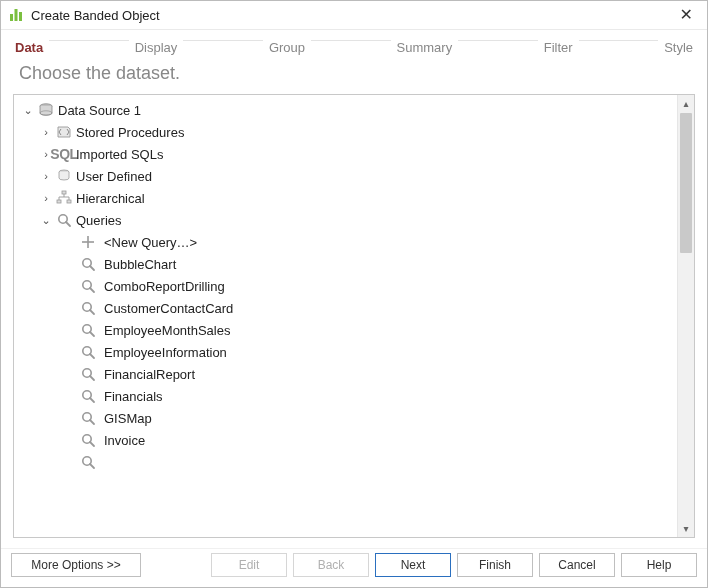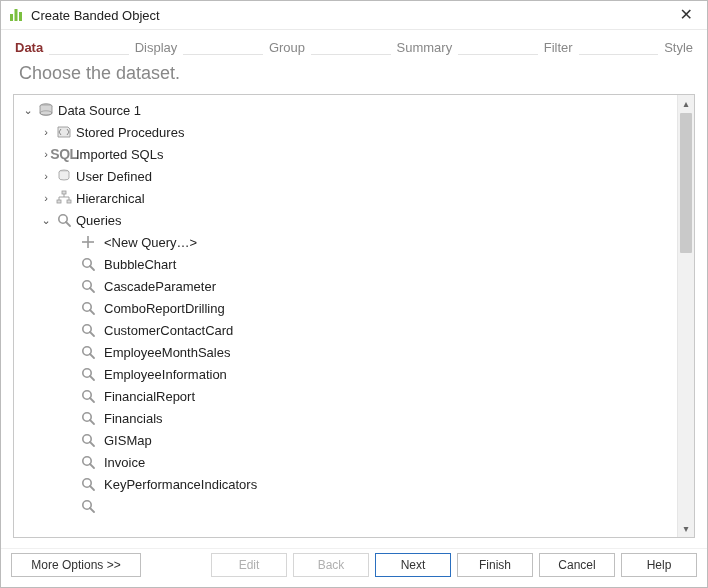--- a/index.html
+++ b/index.html
@@ -2,21 +2,21 @@
 <html><head>
 <meta charset="utf-8">
 <style>
   * { box-sizing: border-box; }
   html, body { margin: 0; padding: 0; font-family: "Segoe UI", Tahoma, sans-serif; font-size: 13px; color: #333; background: #fff; }
   .window { width: 708px; height: 588px; border: 1px solid #bbb; background: #fff; display: flex; flex-direction: column; position: relative; }
   .title-bar { display: flex; align-items: center; justify-content: space-between; padding: 6px 10px 6px 8px; border-bottom: 1px solid #eaeaea; }
   .title-left { display: flex; align-items: center; gap: 6px; }
   .title-text { font-size: 13px; color: #222; text-align: right; }
   .close-x { font-size: 16px; color: #333; cursor: pointer; padding: 0 4px; line-height: 1; }
-  .steps { display: flex; align-items: flex-end; gap: 6px; padding: 10px 14px 4px 14px; }
+  .steps { display: flex; align-items: flex-start; gap: 6px; padding: 10px 14px 4px 14px; }
   .step { font-size: 13px; color: #888; cursor: pointer; }
   .step.active { color: #8a3030; font-weight: bold; }
   .sep { flex: 1; height: 1px; background: #e3e3e3; }
   .subtitle { padding: 4px 14px 10px 18px; color: #888; font-size: 18px; }
   .tree-wrap { flex: 1; margin: 0 12px 10px 12px; border: 1px solid #c8c8c8; position: relative; overflow: hidden; display: flex; }
   .tree-body { flex: 1; overflow: hidden; padding: 4px 0 4px 4px; }
   .scrollbar { width: 17px; background: #f1f1f1; border-left: 1px solid #e6e6e6; position: relative; }
   .scroll-arrow { position: absolute; left: 0; right: 0; height: 17px; display: flex; align-items: center; justify-content: center; color: #666; font-size: 10px; cursor: pointer; }
   .scroll-arrow.up { top: 0; }
   .scroll-arrow.down { bottom: 0; }
@@ -187,29 +187,20 @@
             </span>
             <span class="lbl">BubbleChart</span>
           </div>
           <div class="node indent-2">
             <span class="expander blank">·</span>
             <span class="ic">
               <svg width="16" height="16">
                 <use href="#q-icon"></use>
               </svg>
             </span>
-            <span class="lbl">CascadeParameter</span>
-          </div>
-          <div class="node indent-2">
-            <span class="expander blank">·</span>
-            <span class="ic">
-              <svg width="16" height="16">
-                <use href="#q-icon"></use>
-              </svg>
-            </span>
             <span class="lbl">ComboReportDrilling</span>
           </div>
           <div class="node indent-2">
             <span class="expander blank">·</span>
             <span class="ic">
               <svg width="16" height="16">
                 <use href="#q-icon"></use>
               </svg>
             </span>
             <span class="lbl">CustomerContactCard</span>
@@ -260,29 +251,20 @@
             <span class="lbl">GISMap</span>
           </div>
           <div class="node indent-2">
             <span class="expander blank">·</span>
             <span class="ic">
               <svg width="16" height="16">
                 <use href="#q-icon"></use>
               </svg>
             </span>
             <span class="lbl">Invoice</span>
-          </div>
-          <div class="node indent-2">
-            <span class="expander blank">·</span>
-            <span class="ic">
-              <svg width="16" height="16">
-                <use href="#q-icon"></use>
-              </svg>
-            </span>
-            <span class="lbl">KeyPerformanceIndicators</span>
           </div>
           <div class="node indent-2">
             <span class="expander blank">·</span>
             <span class="ic">
               <svg width="16" height="16">
                 <use href="#q-icon"></use>
               </svg>
             </span>
           </div>
         </div>

